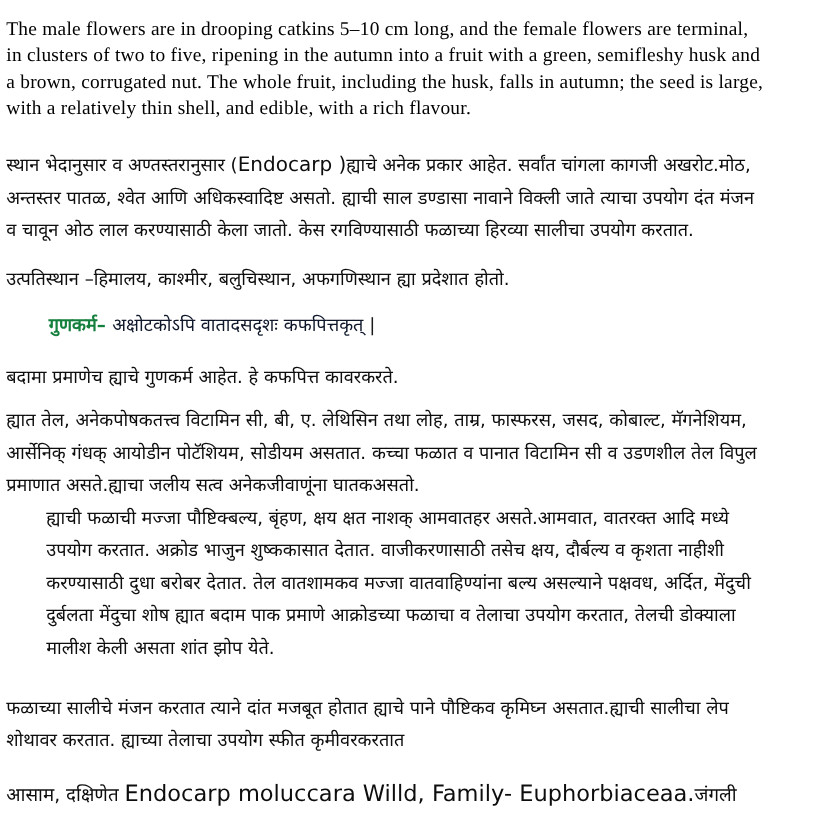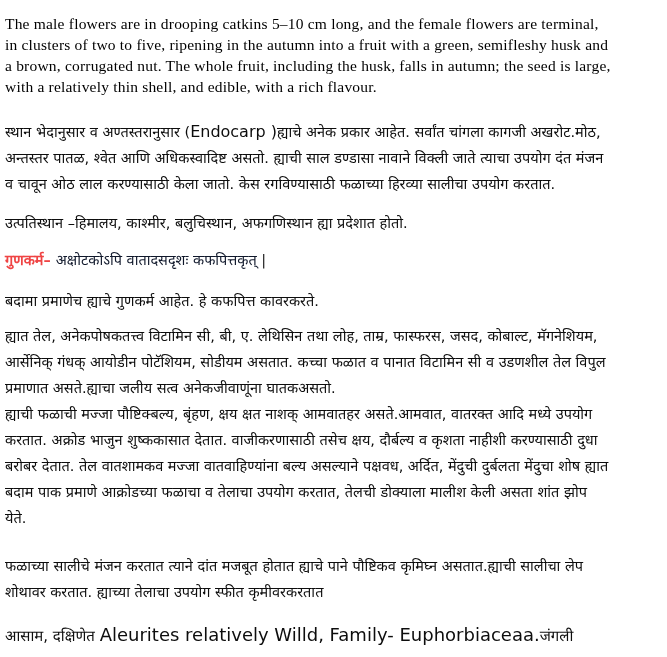--- a/index.html
+++ b/index.html
@@ -36,31 +36,32 @@
     font-family: "DejaVu Sans", "Liberation Sans", sans-serif;
     font-size: 14.5px;
     line-height: 26px;
     color: #0d0d0d;
   }
   .sp-origin   { margin-bottom: 11px; }
   .sp-types    { margin-bottom: 13px; }
   .sp-guna     { margin-bottom: 15px; }
   .sp-badama   { margin-bottom: 9px;  }
   .sp-nutri    { }
-  .sp-majja    { margin-bottom: 22px; }
+  .sp-majja    { margin-bottom: 22px; margin-left: 32px; }
   .sp-sali     { margin-bottom: 15px; }
 
   .latin-inline {
     font-family: "DejaVu Sans", "Liberation Sans", sans-serif;
     font-size: 16px;
   }
 
   .red-heading {
-    color: #ef4444;
+    color: #15803d;
     font-weight: bold;
+    margin-left: 34px;
   }
   .red-text {
     color: #0f172a;
   }
   .danda {
     color: #1a1a1a;
   }
 
   
   .mr-last {
@@ -103,16 +104,16 @@
 
   <p class="mr sp-majja">
     <span>ह्याची फळाची मज्जा पौष्टिक्बल्य, बृंहण, क्षय क्षत नाशक् आमवातहर असते.आमवात, वातरक्त आदि मध्ये उपयोग करतात. अक्रोड भाजुन शुष्ककासात देतात. वाजीकरणासाठी तसेच क्षय, दौर्बल्य व कृशता नाहीशी करण्यासाठी दुधा बरोबर देतात. तेल वातशामकव मज्जा  वातवाहिण्यांना बल्य असल्याने पक्षवध, अर्दित, मेंदुची दुर्बलता मेंदुचा शोष ह्यात बदाम पाक प्रमाणे आक्रोडच्या फळाचा व तेलाचा उपयोग करतात,  तेलची डोक्याला मालीश केली असता शांत झोप येते.</span>
   </p>
 
   <p class="mr sp-sali">
     <span>फळाच्या सालीचे मंजन करतात त्याने दांत मजबूत होतात ह्याचे पाने पौष्टिकव कृमिघ्न असतात.ह्याची सालीचा लेप शोथावर  करतात. ह्याच्या तेलाचा उपयोग स्फीत कृमीवरकरतात</span>
   </p>
 
   <p class="mr mr-last">
-    <span>आसाम, दक्षिणेत </span><span class="latin-big">Aleurites relatively Willd, Family- Euphorbiaceaa.</span><span>जंगली आक्रैड आढळतो ह्याचे फळ अंडाकार, दोन इंच व्यासाचे आंत दोन बीज असतात,  त्यात तेल असते. ३०ते ५० मिली मात्रेत विरेचकअसते.बीया भाजुन खातात व भाजल्यामूळे विरेचकतत्त्व कमी होते. बीयांच्या तेलाचा उपयोग दिवा लावण्यासाठी </span>
+    <span>आसाम, दक्षिणेत </span><span class="latin-big">Endocarp moluccara Willd, Family- Euphorbiaceaa.</span><span>जंगली आक्रैड आढळतो ह्याचे फळ अंडाकार, दोन इंच व्यासाचे आंत दोन बीज असतात,  त्यात तेल असते. ३०ते ५० मिली मात्रेत विरेचकअसते.बीया भाजुन खातात व भाजल्यामूळे विरेचकतत्त्व कमी होते. बीयांच्या तेलाचा उपयोग दिवा लावण्यासाठी </span>
   </p>
 
 </div>
 
 </body></html>

